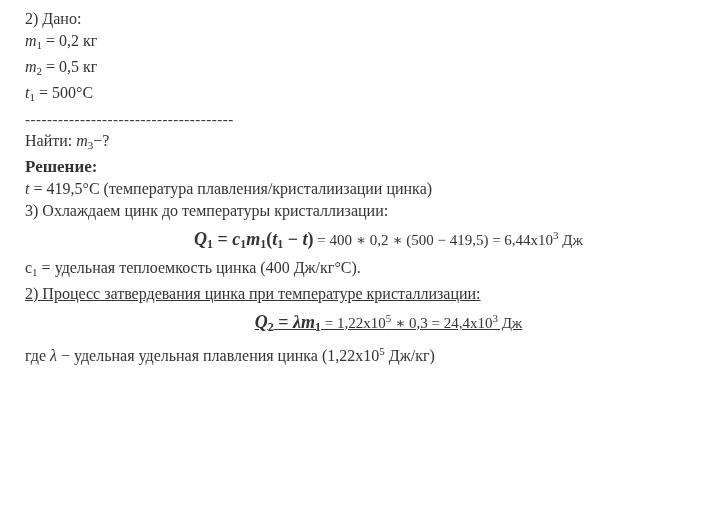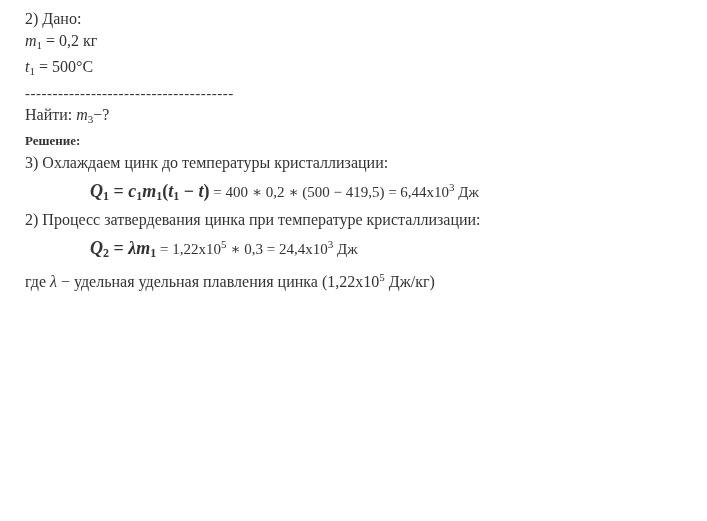--- a/index.html
+++ b/index.html
@@ -21,67 +21,71 @@
   }
   p.ln {
     margin: 0;
     line-height: 22px;
     white-space: nowrap;
   }
   p.formula {
     margin: 0;
     line-height: 26px;
     font-size: 15px;
+    text-align: center;
     padding-left: 65px;
     white-space: nowrap;
   }
   .sep {
     letter-spacing: 0.5px;
     font-size: 15px;
   }
   .hdr-bold {
     font-weight: 700;
-    font-size: 13px;
+    font-size: 17px;
   }
   
   .i    { font-style: italic; }
   .sub  { font-size: 11px; vertical-align: -3px; }
   .sup  { font-size: 11px; vertical-align: 6px; }
   .b    { font-weight: 700; font-size: 18px; }
   .bi   { font-weight: 700; font-style: italic; font-size: 18px; }
   .bsub { font-weight: 700; font-size: 12px; vertical-align: -3px; }
   
   .mt2  { margin-top: 2px; }
   .mt16 { margin-top: 16px; }
   .mt18 { margin-top: 18px; }
   .mt19 { margin-top: 19px; }
-  .mt22 { margin-top: 22px; }
+  .mt22 { margin-top: 22px; text-decoration: underline; }
   .mt23 { margin-top: 23px; }
 </style>
 </head>
 <body>
 
 <div class="page">
 
   <p class="ln">2) Дано:</p>
 
   <p class="ln"><span class="i">m</span><span class="sub">1</span><span> = 0,2 кг</span></p>
+  <p class="ln"><span class="i">m</span><span class="sub">2</span><span> = 0,5 кг</span></p>
   <p class="ln"><span class="i">t</span><span class="sub">1</span><span> = 500°C</span></p>
 
   <p class="ln sep">--------------------------------------</p>
 
   <p class="ln mt2"><span>Найти: </span><span class="i">m</span><span class="sub">3</span><span>−?</span></p>
 
   <p class="ln hdr-bold mt19">Решение:</p>
 
+  <p class="ln mt23"><span class="i">t</span><span> = 419,5°C (температура плавления/кристалиизации цинка)</span></p>
 
   <p class="ln mt18">3) Охлаждаем цинк до температуры кристаллизации:</p>
 
   <p class="formula mt23"><span class="bi">Q</span><span class="bsub">1</span><span class="b"> = </span><span class="bi">c</span><span class="bsub">1</span><span class="bi">m</span><span class="bsub">1</span><span class="b">(</span><span class="bi">t</span><span class="bsub">1</span><span class="b"> − </span><span class="bi">t</span><span class="b">)</span><span> = 400 ∗ 0,2 ∗ (500 − 419,5) = 6,44x10</span><span class="sup">3</span><span> Дж</span></p>
 
+  <p class="ln mt16"><span>c</span><span class="sub">1</span><span> = удельная теплоемкость цинка (400 Дж/кг°С).</span></p>
 
   <p class="ln mt22">2) Процесс затвердевания цинка при температуре кристаллизации:</p>
 
   <p class="formula mt22"><span class="bi">Q</span><span class="bsub">2</span><span class="b"> = </span><span class="bi">λ</span><span class="bi">m</span><span class="bsub">1</span><span> = 1,22x10</span><span class="sup">5</span><span> ∗ 0,3 = 24,4x10</span><span class="sup">3</span><span> Дж</span></p>
 
   <p class="ln mt19"><span>где </span><span class="i">λ</span><span> − удельная удельная плавления цинка (1,22x10</span><span class="sup">5</span><span> Дж/кг)</span></p>
 
 </div>
 
 </body></html>

